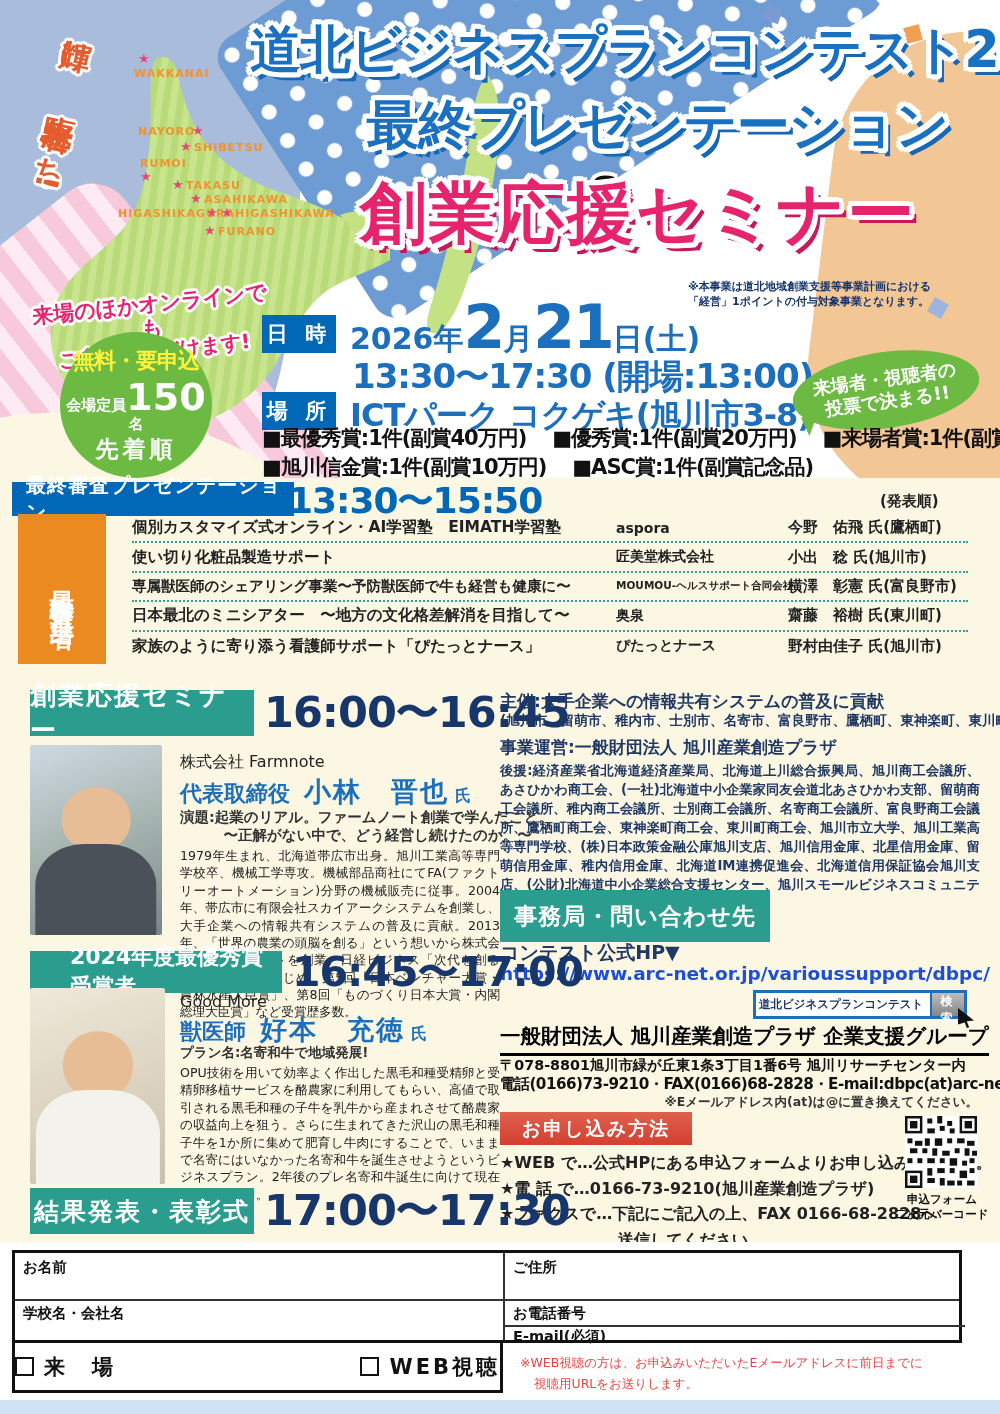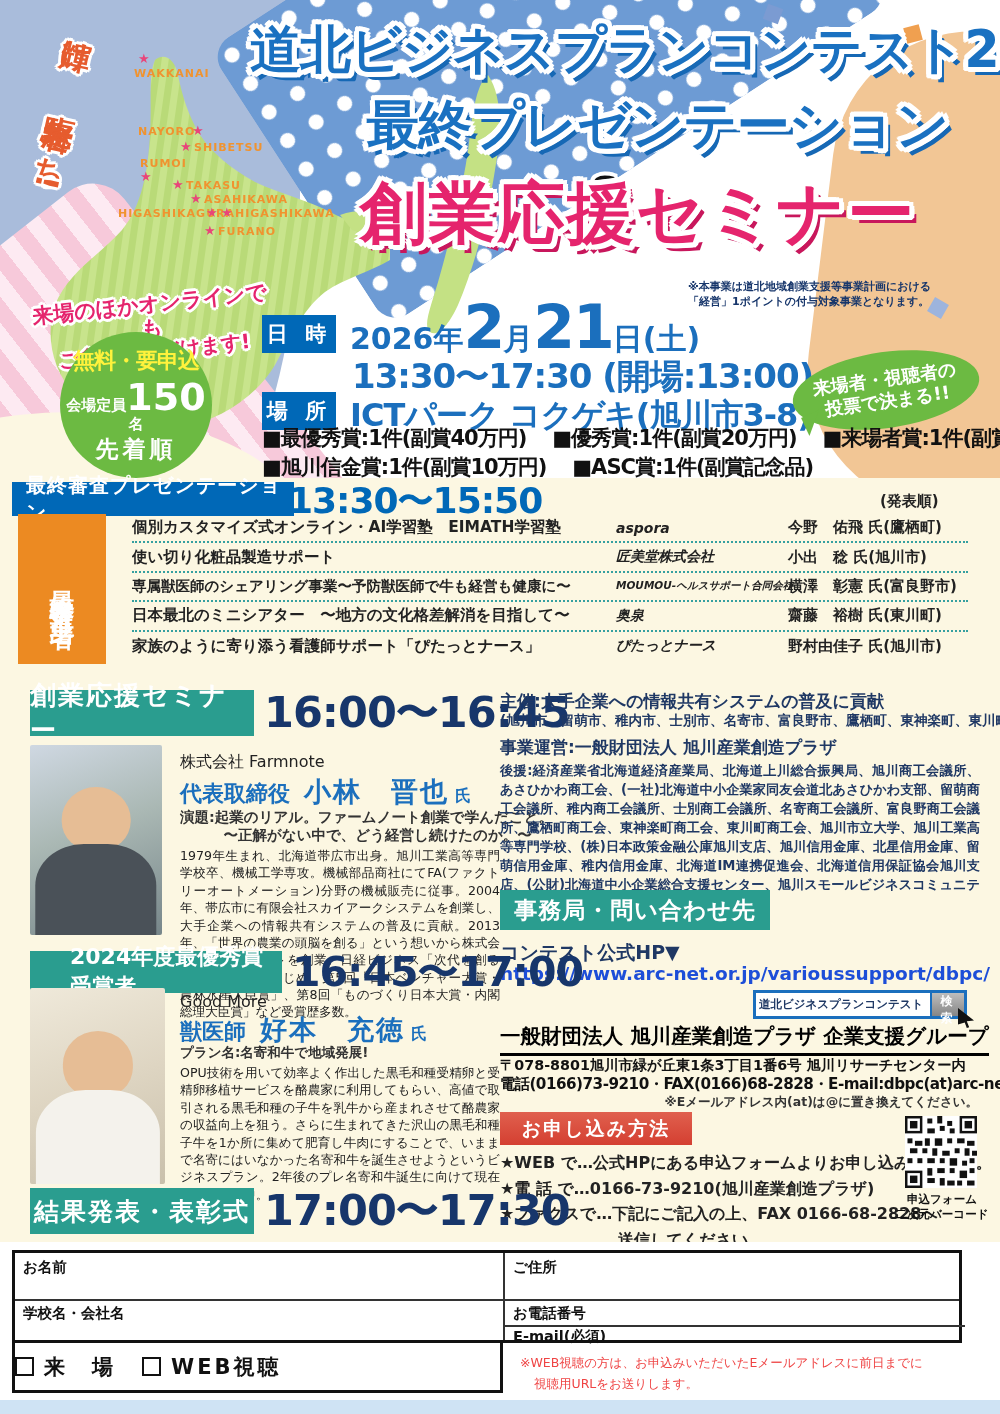--- a/index.html
+++ b/index.html
@@ -83,21 +83,21 @@
   .fp-order { left:880px; top:492px; font-size:15px; font-weight:bold; color:#222; }
 
   .orange-box { left:18px; top:514px; width:88px; height:150px; background:#ec8a22; color:#fff;
     writing-mode:vertical-rl; display:flex; align-items:center; justify-content:center; gap:4px;
     font-size:25px; font-weight:900; letter-spacing:5px; text-align:center; }
 
   .fp-rows { left:132px; top:514px; width:836px; }
   .fp-row { display:flex; align-items:center; height:29.4px; border-bottom:2px dotted #35a0a0; }
   .fp-row:last-child { border-bottom:none; }
   .fp-plan { flex:1; font-size:15.5px; font-weight:bold; color:#222; white-space:nowrap; overflow:hidden; }
-  .fp-company { width:172px; font-size:14px; font-weight:bold; color:#222; white-space:nowrap;font-style:italic; }
+  .fp-company { width:172px; font-size:14px; font-weight:bold; color:#222; white-space:nowrap; }
   .fp-row:nth-child(3) .fp-plan { font-size:14.5px; }
   .fp-row:nth-child(3) .fp-company { font-size:10.5px; }
   .fp-person { width:180px; font-size:15px; font-weight:bold; color:#222; white-space:nowrap; }
 
   .teal-box { background:#2a9d8f; color:#fff; font-weight:900; display:flex; align-items:center; justify-content:center; letter-spacing:2px; }
   .sem-header { left:30px; top:690px; width:224px; height:46px; font-size:26px; }
   .sem-time { left:264px; top:684px; font-size:43px; font-weight:900; color:#17366b; letter-spacing:-1px; }
   .win-header { left:30px; top:951px; width:252px; height:42px; font-size:22px; letter-spacing:0;padding-left:40px; }
   .win-time { left:292px; top:945px; font-size:41px; font-weight:900; color:#17366b; letter-spacing:-1px; }
   .res-header { left:30px; top:1188px; width:224px; height:46px; font-size:25px; }
@@ -123,21 +123,21 @@
   .topic { font-size:14.5px; font-weight:bold; color:#333; white-space:nowrap; }
   .bio { width:320px; font-size:12.6px; line-height:1.38; color:#222; text-align:justify; }
   .plan-name { font-size:13.5px; font-weight:bold; color:#333; }
 
   
   .navy { color:#1f3864; }
   .host1 { left:500px; top:690px; font-size:17px; font-weight:800; }
   .host2 { left:500px; top:712px; font-size:13.6px; font-weight:bold; white-space:nowrap; }
   .operation { left:500px; top:736px; font-size:17px; font-weight:800; }
   .support { left:500px; top:761px; width:480px; font-size:13.2px; font-weight:600; line-height:1.44; text-align:justify; }
-  .contact-header { left:500px; top:890px; width:270px; height:40px; font-size:23px; letter-spacing:1px; }
+  .contact-header { left:500px; top:890px; width:270px; height:52px; font-size:23px; letter-spacing:1px; }
   .hp-label { left:500px; top:940px; font-size:19px; font-weight:900; }
   .hp-url { left:500px; top:963px; font-size:18.5px; font-weight:900; letter-spacing:0; text-decoration:none; color:#1d4ed8; }
   .searchbox { left:753px; top:990px; width:214px; height:29px; border:3px solid #1b6fbd; background:#ef4444; display:flex; }
   .search-input { flex:1; border:none; outline:none; font-size:11.5px; color:#1f3864; padding:0 3px; font-weight:bold; background:#fff; font-family:inherit; }
   .search-btn { width:52px; background:linear-gradient(#bdbdbd,#868686); color:#fff; font-size:12px; font-weight:bold;
     border:none; border-left:2px solid #1b6fbd; letter-spacing:3px; cursor:pointer; font-family:inherit; }
   .cursor-arrow { left:958px; top:1008px; width:16px; height:20px; background:#111;
     clip-path:polygon(0 0,100% 62%,55% 66%,70% 96%,55% 100%,42% 72%,0 82%); }
   .org-line { left:500px; top:1022px; font-size:20.5px; font-weight:900; color:#000; border-bottom:3px solid #000; padding-bottom:3px; white-space:nowrap; }
   .addr { left:500px; top:1056px; font-size:14.3px; font-weight:bold; color:#111; white-space:nowrap; }
@@ -151,21 +151,21 @@
   .qr-label { left:894px; top:1192px; width:96px; text-align:center; font-size:11.5px; font-weight:bold; color:#111; line-height:1.3; }
 
   
   .form-area { position:absolute; left:0; top:1242px; width:1000px; height:158px; background:#fff; }
   .form-table { left:12px; top:1250px; width:950px; height:93px; border:3px solid #111; background:#fff; }
   .ft-vline { position:absolute; left:488px; top:0; width:2px; height:100%; background:#333; }
   .ft-hline1 { position:absolute; left:0; top:46px; width:100%; height:1.5px; background:#333; }
   .ft-hline2 { position:absolute; left:490px; top:72px; width:460px; height:1.5px; background:#333; }
   .ft-label { position:absolute; font-size:14.5px; font-weight:800; color:#111; }
   .checkbox-cell { left:12px; top:1340px; width:491px; height:53px; border:3px solid #111; background:#fff;
-    display:flex; align-items:center; justify-content:flex-start; gap:26px; }
+    display:flex; align-items:center; justify-content:space-between; gap:26px; }
   .cb-group { display:flex; align-items:center; gap:10px; font-size:21px; font-weight:800; color:#111; letter-spacing:3px; }
   .cb { width:19px; height:19px; border:2px solid #111; background:#fff; display:inline-block; }
   .web-note { left:520px; top:1352px; font-size:12.5px; color:#ef4444; line-height:1.7; }
   .web-note .indent { padding-left:14px; }
   .bottom-strip { left:0; top:1400px; width:1000px; height:14px; background:#cfe3f4; }
 </style>
 </head>
 <body>
 
 <div class="page">

